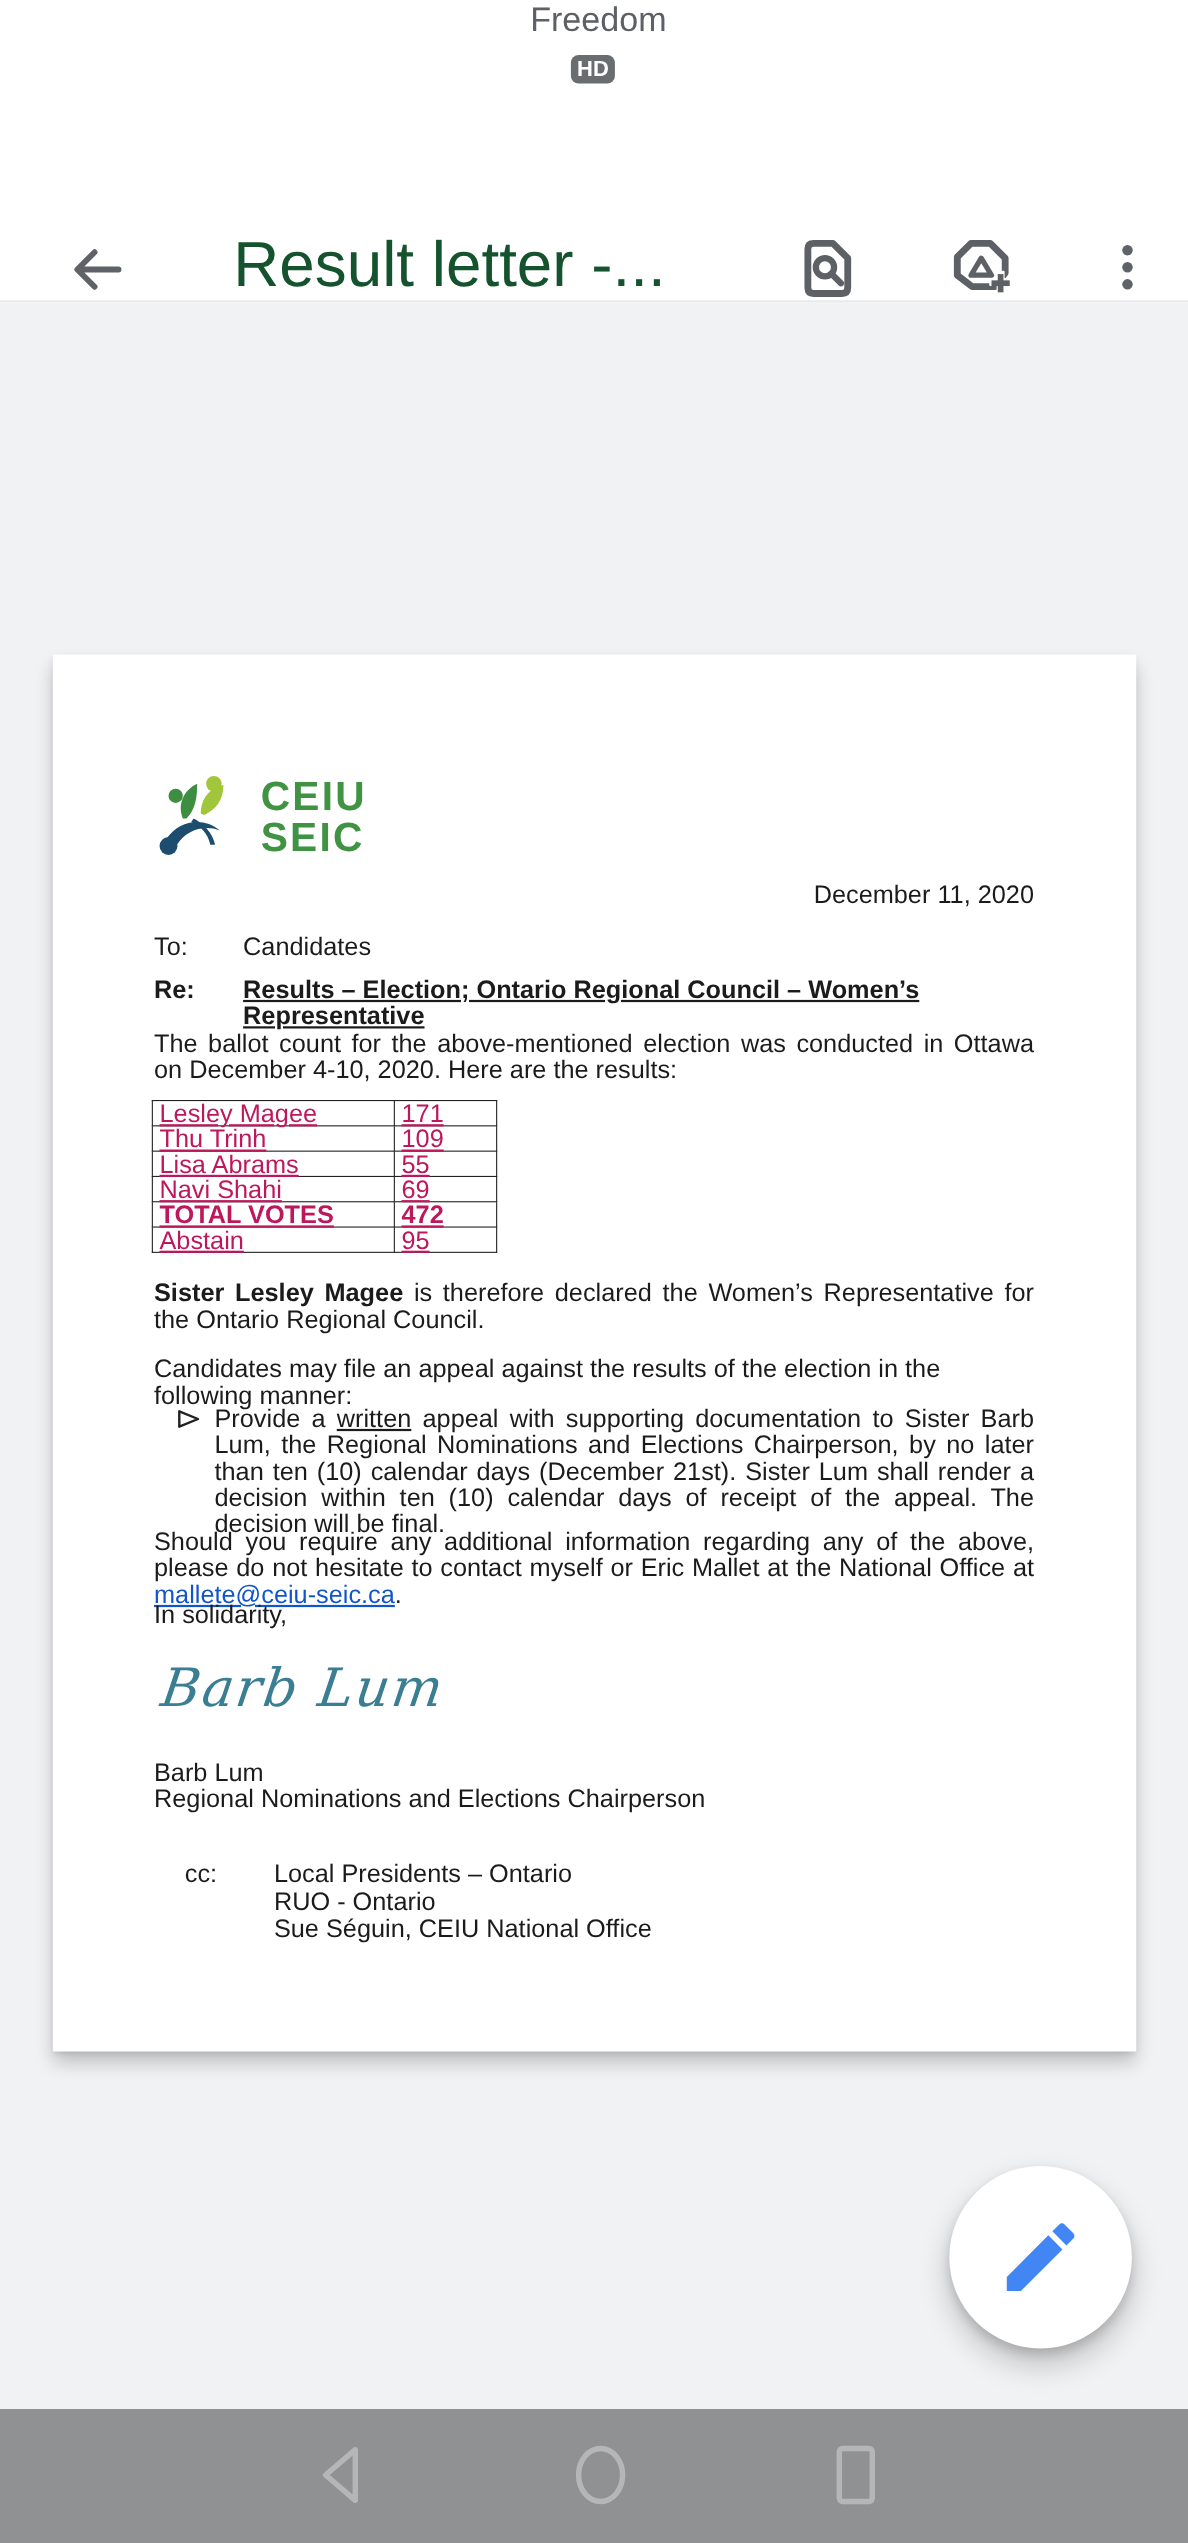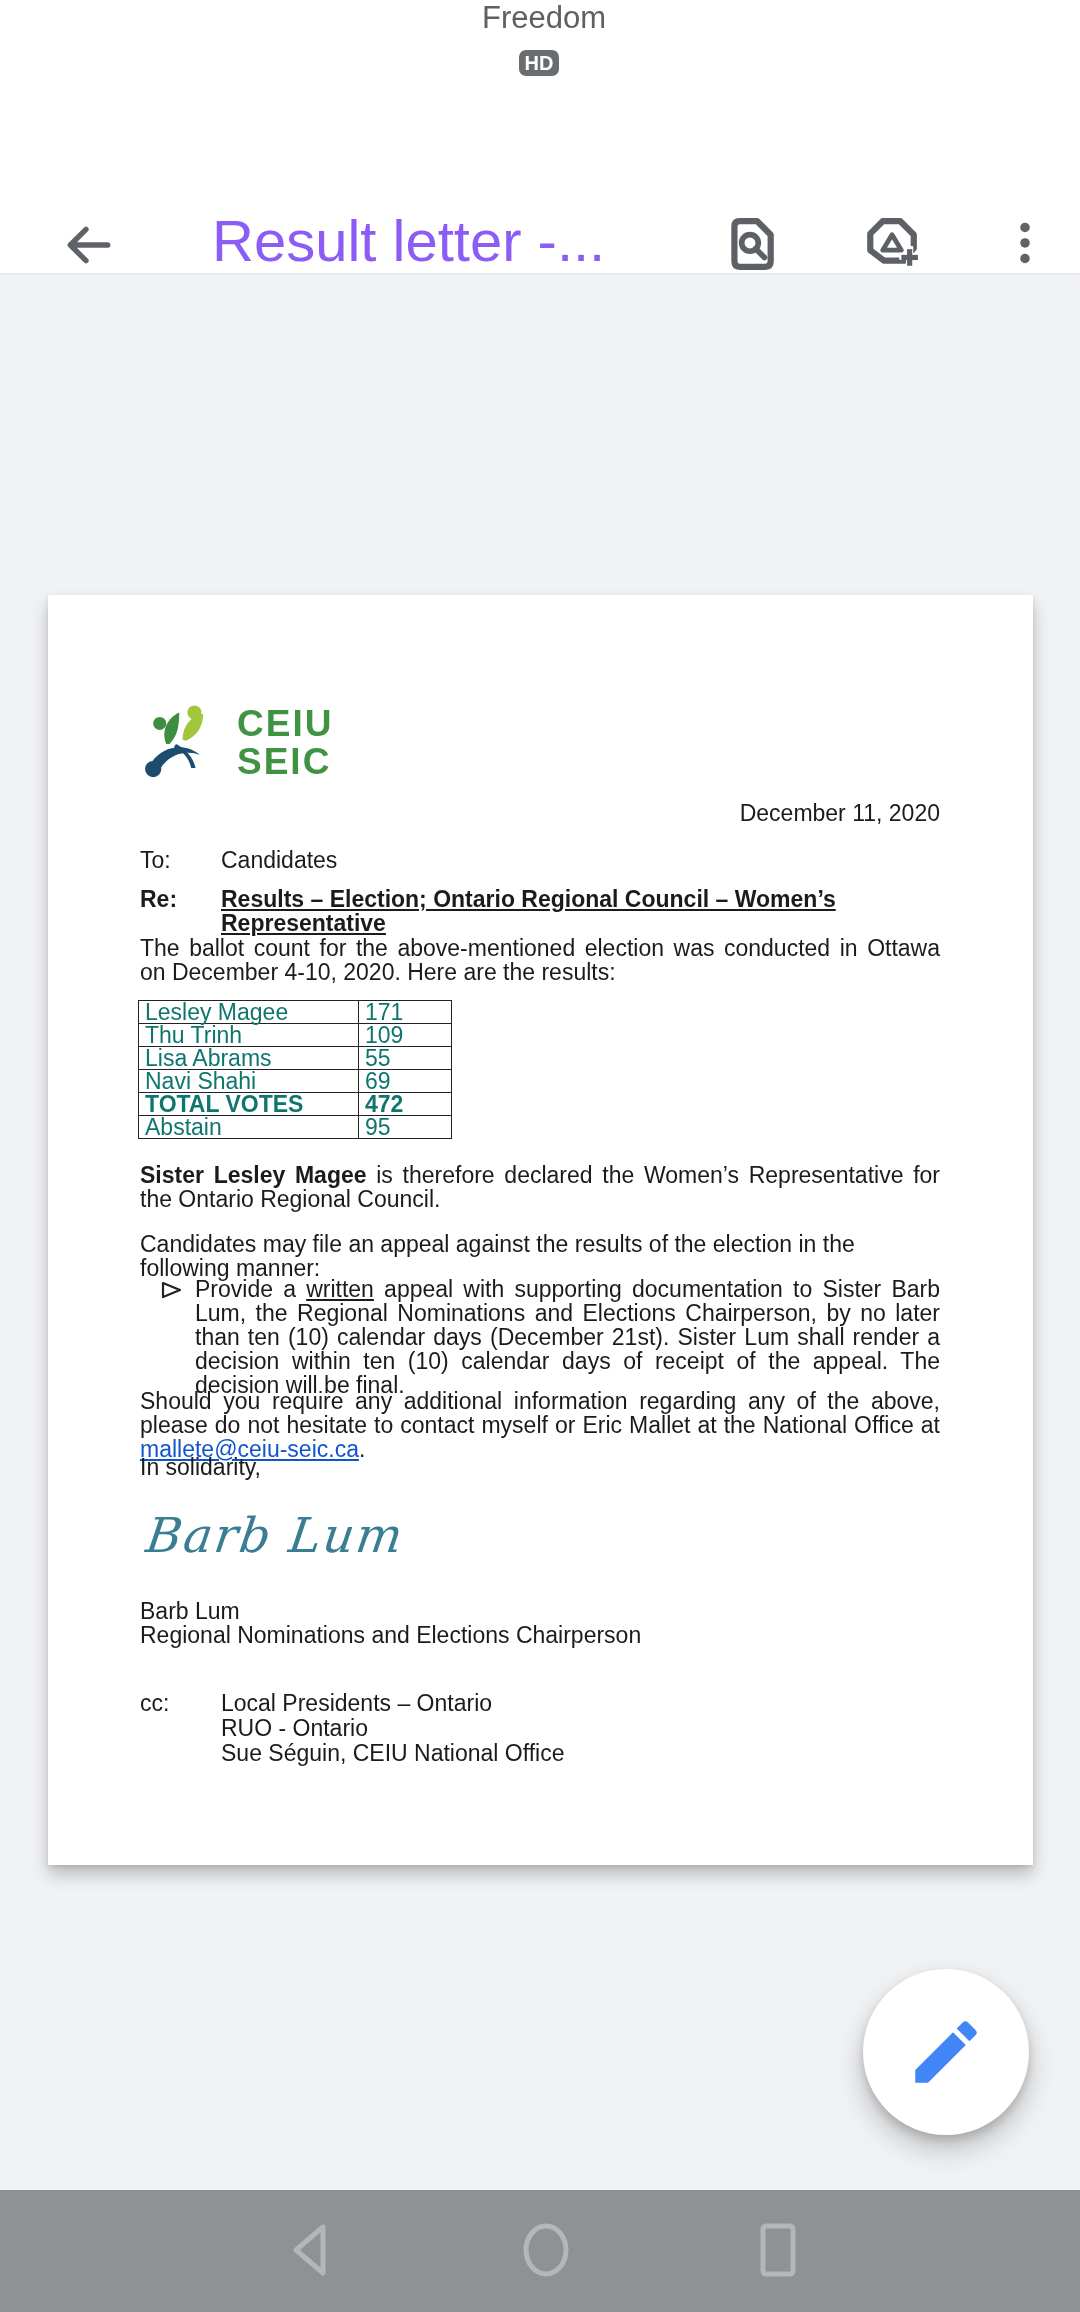--- a/index.html
+++ b/index.html
@@ -14,60 +14,60 @@
             padding:3px 6px;line-height:1;margin-right:10px;}
   .sb-icon{flex:0 0 auto;}
   .sb-right{margin-left:auto;display:flex;align-items:center;gap:10px;}
   .sb-pct{font-size:31px;color:#5d6064;}
   .sb-time{font-size:35px;color:#701a75;margin-left:4px;}
 
   
   .app-bar{position:absolute;left:0;top:80px;width:1080px;height:193px;background:#ffffff;
            border-bottom:2px solid #e7e9ec;}
   .back-btn{position:absolute;left:57px;top:136px;width:58px;height:58px;cursor:pointer;}
-  .doc-title{position:absolute;left:212px;top:128px;font-size:58px;color:#8b5cf6;line-height:66px;white-space:nowrap;}
+  .doc-title{position:absolute;left:212px;top:128px;font-size:58px;color:#14532d;line-height:66px;white-space:nowrap;}
   .ab-icon{position:absolute;top:135px;width:58px;height:58px;cursor:pointer;}
   .ab-find{left:722px;} .ab-share{left:862px;} .ab-more{left:996px;}
 
   
   .content{position:absolute;left:0;top:275px;width:1080px;height:1915px;background:#f1f2f4;}
   .page{position:absolute;left:48px;top:320px;width:985px;height:1270px;background:#ffffff;
         box-shadow:0 10px 16px rgba(0,0,0,0.22),0 2px 5px rgba(0,0,0,0.10);}
   .blk{position:absolute;left:92px;right:93px;font-size:23px;line-height:24px;color:#1b1b1b;}
   .p{text-align:justify;}
   .b{font-weight:bold;}
   .u{text-decoration:underline;}
   .logo{position:absolute;left:95px;top:110px;display:flex;align-items:flex-end;gap:28px;}
   .logo-text{font-weight:bold;font-size:37px;line-height:38px;letter-spacing:2px;color:#3f9343;}
   .date-line{top:206px;text-align:right;}
   .lv{display:flex;}
   .lv .lbl{flex:0 0 81px;}
   .line-to{top:253px;}
   .line-re{top:292px;}
   .re-val{font-weight:bold;text-decoration:underline;}
   .intro{top:341px;}
-  .results-table{position:absolute;left:90px;top:405px;border-collapse:collapse;font-size:23px;color:#0f766e;}
+  .results-table{position:absolute;left:90px;top:405px;border-collapse:collapse;font-size:23px;color:#be185d;text-decoration:underline;}
   .results-table td{border:1.5px solid #222222;height:21px;line-height:22px;padding:0 6px;}
   .results-table .c-name{width:207px;}
   .results-table .c-votes{width:80px;}
   .row-total td{font-weight:bold;}
   .declare{top:568px;}
   .appeal-intro{top:637px;}
   .bullet{position:absolute;left:112px;right:93px;top:682px;display:flex;}
   .bullet-arrow{flex:0 0 35px;padding-top:2px;}
   .bullet-text{font-size:23px;line-height:24px;color:#1b1b1b;text-align:justify;}
   .contact{top:794px;}
   .link{color:#1155cc;text-decoration:underline;cursor:pointer;}
   .closing{top:860px;}
   .signature{position:absolute;left:95px;top:912px;font-family:"DejaVu Serif",serif;font-style:italic;
              font-size:48px;color:#3a7e93;transform:skewX(-8deg);transform-origin:left bottom;letter-spacing:2px;}
   .signer-name{top:1004px;}
   .signer-title{top:1028px;}
   .cc-block{top:1096px;display:flex;}
-  .cc-block .lbl{flex:0 0 81px;}
+  .cc-block .lbl{flex:0 0 81px;margin-left:28px;}
   .cc-lines div{line-height:25px;}
 
   
   .fab{position:absolute;left:863px;top:1969px;width:166px;height:166px;border-radius:50%;background:#ffffff;
        box-shadow:0 14px 28px rgba(0,0,0,0.22),0 5px 10px rgba(0,0,0,0.14);
        display:flex;align-items:center;justify-content:center;cursor:pointer;border:none;}
 
   
   .nav-bar{position:absolute;left:0;top:2190px;width:1080px;height:122px;background:#8f9193;}
   .nav-icon{position:absolute;top:30px;width:56px;height:60px;cursor:pointer;}

